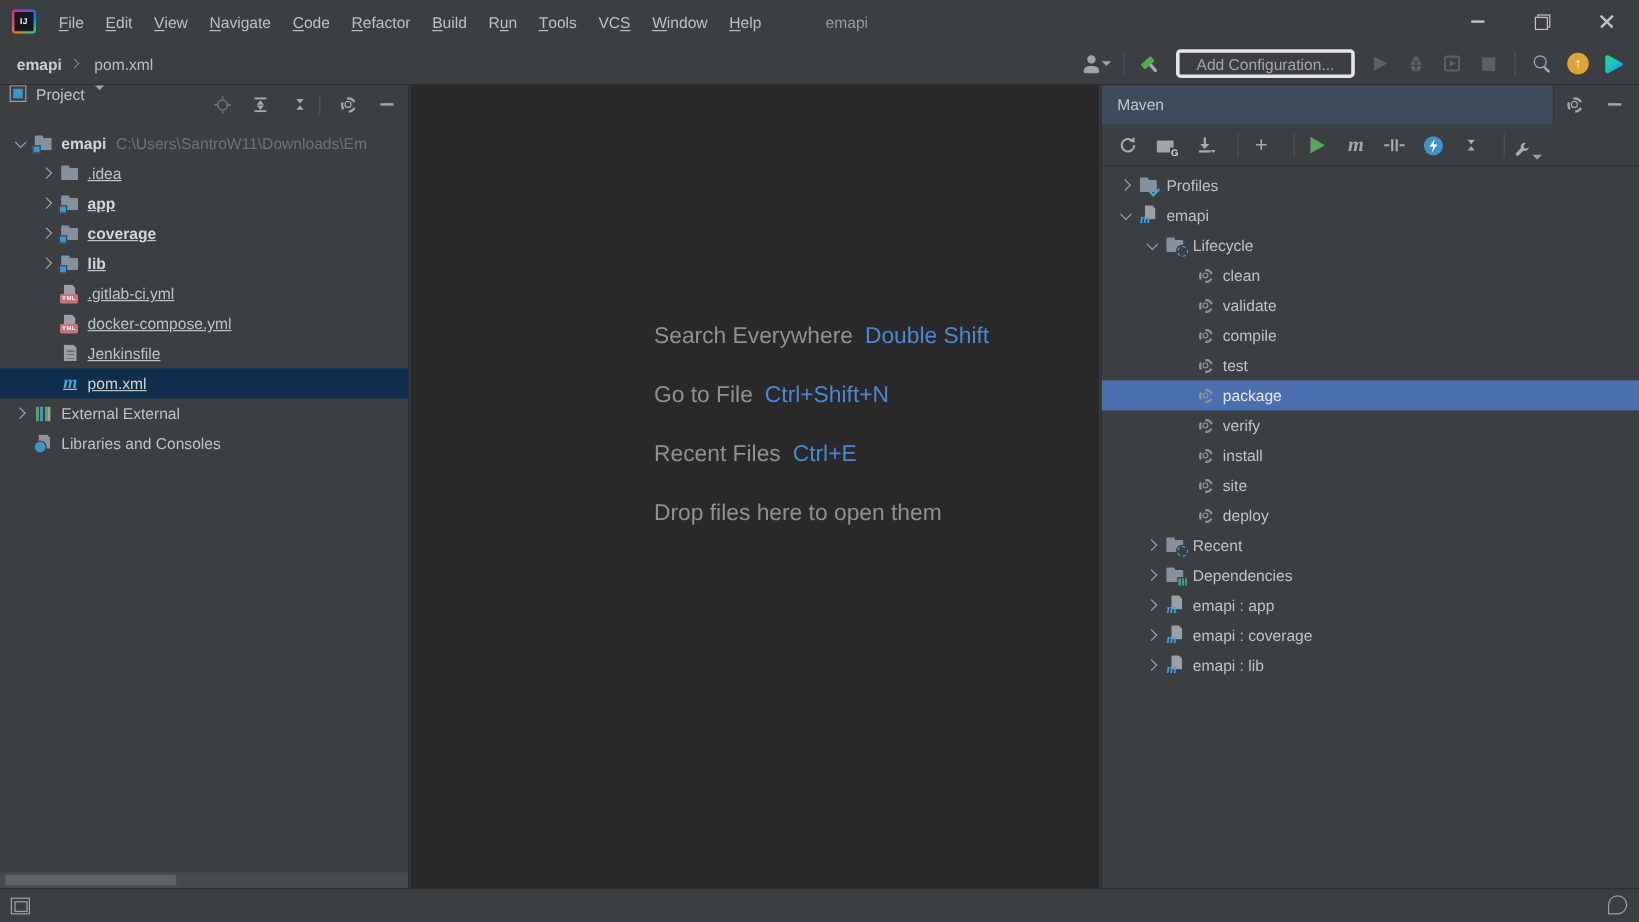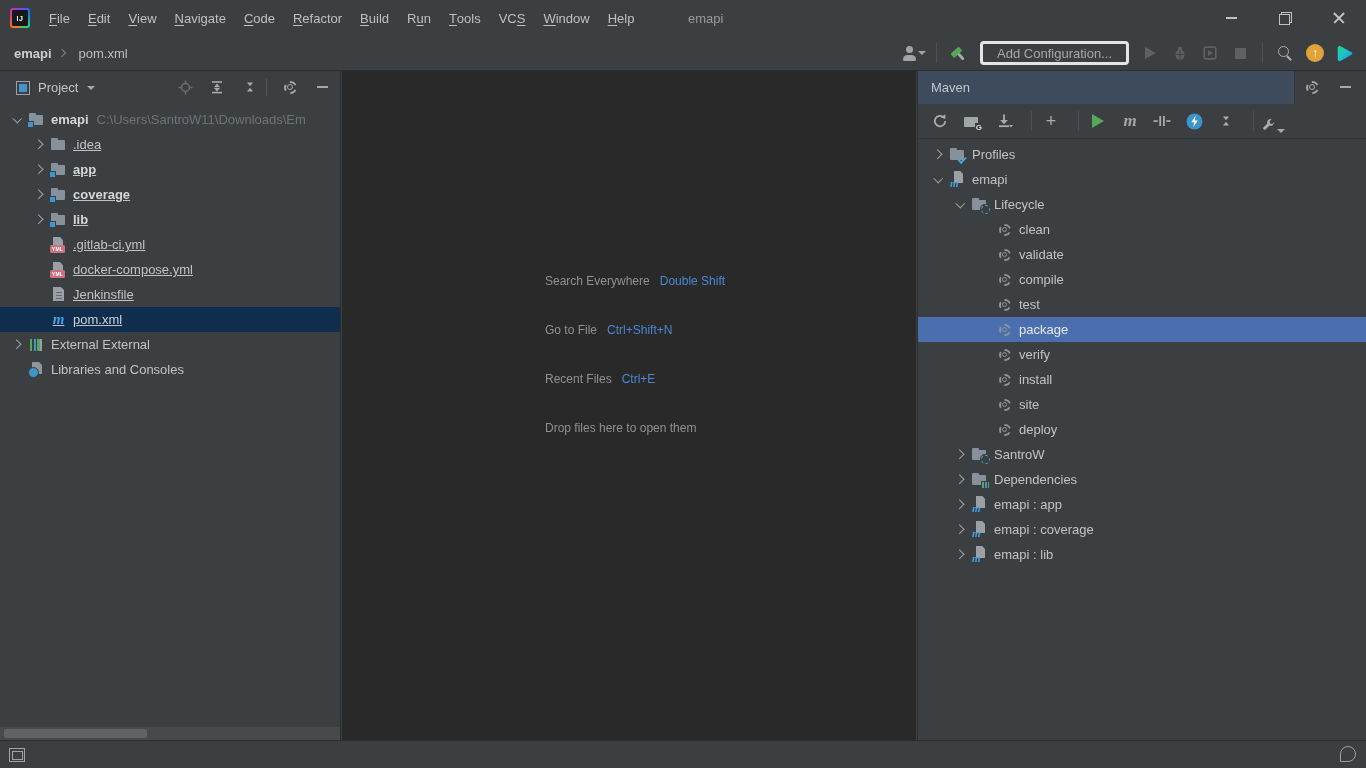--- a/index.html
+++ b/index.html
@@ -48,21 +48,21 @@
 .update-glyph { width:18px; height:18px; border-radius:50%; background:#dfa338; color:#fff; font-size:12px; font-weight:bold;
   display:flex; align-items:center; justify-content:center; }
 .update-glyph::before { content:"\2191"; }
 
 .main { position:absolute; top:71px; bottom:28px; left:0; right:0; }
 .project-panel { position:absolute; top:0; bottom:0; left:0; width:341px; background:#3c3f41; border-right:1px solid #2b2d2e; overflow:hidden; }
 .editor { position:absolute; top:0; bottom:0; left:342px; width:574px; background:#292929; }
 .maven-panel { position:absolute; top:0; bottom:0; left:917px; right:0; background:#3c3f41; border-left:1px solid #2b2d2e; overflow:hidden; }
 
 .panel-header { position:relative; height:33px; }
-.proj-head-left { position:absolute; left:16px; top:0; height:33px; display:flex; align-items:center; color:#c2c6ca; font-size:13px; }
+.proj-head-left { position:absolute; left:8px; top:0; height:33px; display:flex; color:#c2c6ca; font-size:13px; }
 .proj-ico { width:14px; height:14px; border:1.5px solid #9aa0a4; position:relative; margin-right:8px; flex:none; }
 .proj-ico::after { content:""; position:absolute; inset:2px; background:#3f94c9; }
 .head-ico { position:absolute; top:7px; width:18px; height:18px; display:flex; align-items:center; justify-content:center; }
 .head-sep { position:absolute; top:8px; width:1px; height:17px; background:#54575a; }
 .minus-glyph { width:11px; height:2px; background:#a6a9ab; }
 .gear-glyph { position:relative; width:15px; height:15px; }
 .gear-glyph::before { content:""; position:absolute; inset:1px; border:2px dashed #a6a9ab; border-radius:50%; }
 .gear-glyph::after { content:""; position:absolute; inset:4.5px; border:1.5px solid #a6a9ab; border-radius:50%; }
 .mvn-strip { position:absolute; left:0; top:0; width:377px; height:33px; background:#3d4b5c; display:flex; align-items:center;
   padding-left:13px; color:#c2c6ca; font-size:13px; }
@@ -113,21 +113,21 @@
 .ico.page::after { content:""; position:absolute; left:5.5px; top:6px; width:6px; height:7px; background:repeating-linear-gradient(#63686c 0 1.2px,transparent 1.2px 3px); }
 .ico.mvn { display:flex; align-items:center; justify-content:center; }
 .ico.mvn::before { content:"m"; font-family:"Liberation Serif","DejaVu Serif",serif; font-style:italic; font-weight:bold; font-size:15px; color:#4da0e0; line-height:1; }
 .ico.mvnproj::before { content:""; position:absolute; left:5px; top:0; width:9px; height:12px; background:#9aa0a5; clip-path:polygon(0 0,70% 0,100% 25%,100% 100%,0 100%); }
 .ico.mvnproj::after { content:"m"; position:absolute; left:1px; bottom:-1px; font-family:"Liberation Serif","DejaVu Serif",serif; font-style:italic; font-weight:bold; font-size:11px; color:#41a1e4; line-height:1; }
 .ico.extlib::before { content:""; position:absolute; left:2px; bottom:2px; width:12px; height:12px;
   background:linear-gradient(90deg,#57a65a 0 2.4px,transparent 2.4px 3.6px,#3f94c9 3.6px 6px,transparent 6px 7.2px,#57a65a 7.2px 9.6px,transparent 9.6px 10.4px,#9aa0a5 10.4px 12px); }
 .ico.scratch::before { content:""; position:absolute; left:4px; top:1px; width:10px; height:12px; background:#8f959a; clip-path:polygon(0 0,70% 0,100% 25%,100% 100%,0 100%); }
 .ico.scratch::after { content:""; position:absolute; left:0; bottom:0; width:9px; height:9px; border-radius:50%; background:#3f94c9; border:1px solid #3c3f41; }
 
-.shortcuts { position:absolute; left:203px; top:199px; font-size:12px; color:#8e9194; }
+.shortcuts { position:absolute; left:203px; top:199px; font-size:19px; color:#8e9194; }
 .short-row { height:22px; margin-bottom:27px; display:flex; align-items:center; }
 .keys { color:#4b87d2; margin-left:10px; }
 
 .hscroll { position:absolute; left:0; bottom:0; width:341px; height:13px; background:#47494a; }
 .hthumb { position:absolute; left:4px; top:2px; width:143px; height:9px; background:#606365; border-radius:2px; }
 
 .statusbar { position:absolute; left:0; right:0; bottom:0; height:28px; background:#3c3f41; border-top:1px solid #2b2d2e; }
 .layout-ico { position:absolute; left:9px; top:7px; width:16px; height:14px; border:1.5px solid #9fa3a6; }
 .layout-ico::before { content:""; position:absolute; left:1.5px; top:1.5px; bottom:1.5px; right:1.5px; border:1px solid #9fa3a6; }
 .notif-ico { position:absolute; right:10px; top:5px; width:16px; height:16px; border:1.7px solid #9aa0a4; border-radius:50% 50% 50% 0; }
@@ -543,21 +543,21 @@
       <div class="row m2">
         <span class="chev none"></span>
         <span class="ico gear"></span>
         <span class="lbl">deploy</span>
       </div>
       <div class="row m1">
         <span class="chev"></span>
         <span class="ico folder">
             <i class="bdg gearb"></i>
           </span>
-        <span class="lbl">SantroW</span>
+        <span class="lbl">Recent</span>
       </div>
       <div class="row m1">
         <span class="chev"></span>
         <span class="ico folder">
             <i class="bdg bars"></i>
           </span>
         <span class="lbl">Dependencies</span>
       </div>
       <div class="row m1">
         <span class="chev"></span>

